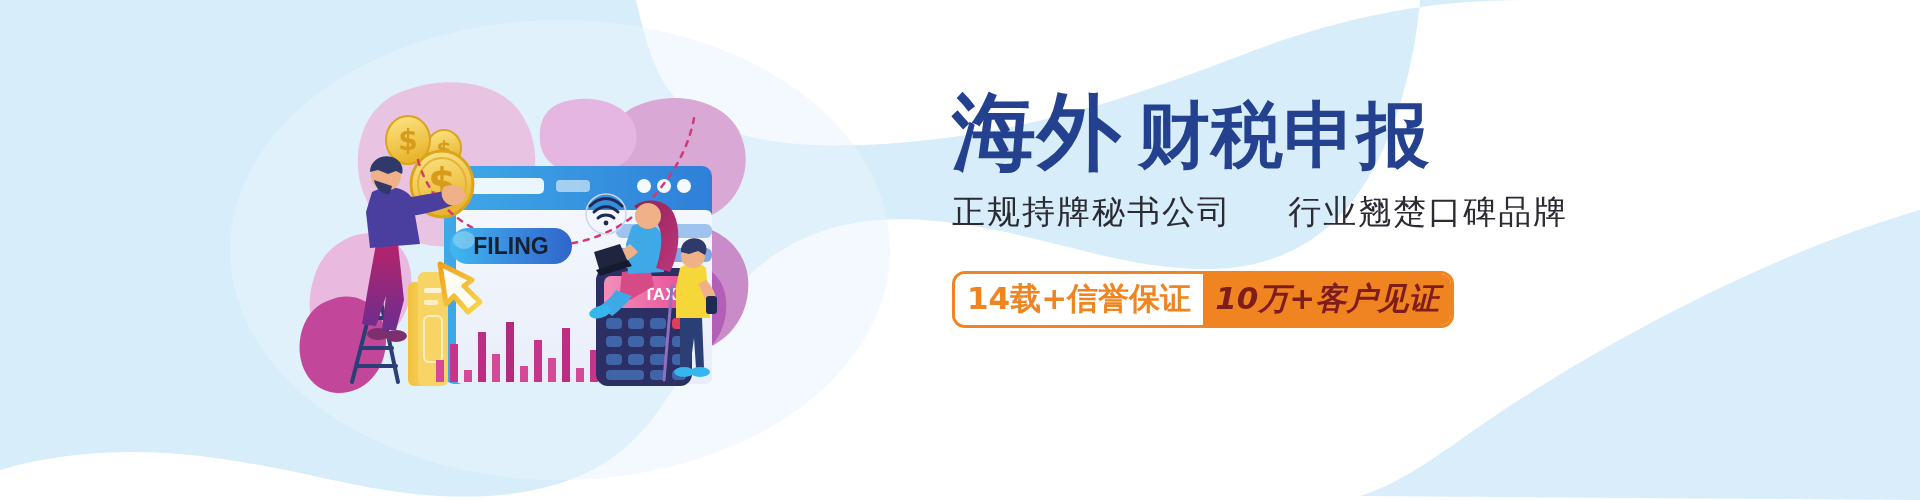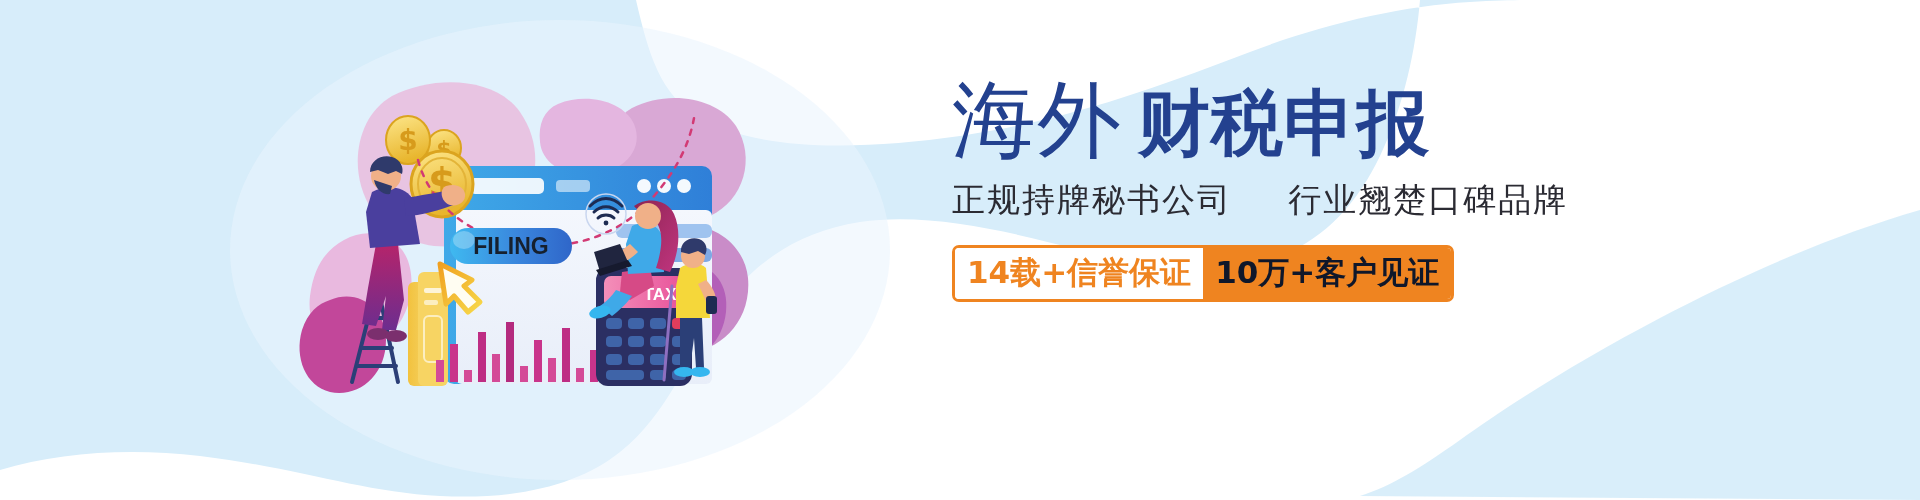--- a/index.html
+++ b/index.html
@@ -38,23 +38,24 @@
   .headline {
     display: flex;
     align-items: flex-end;
     gap: 0px;
     line-height: 1;
     color: #23418f;
     white-space: nowrap;
   }
   .headline .hl-a {
     font-size: 84px;
-    font-weight: 400;
+    font-weight: 700;
     letter-spacing: 1px;
     font-family: "DejaVu Sans", "Liberation Sans", sans-serif;
+    margin-top: 12px;
   }
   .headline .hl-b {
     font-size: 72px;
     font-weight: 700;
     letter-spacing: 1px;
     margin-left: 16px;
     padding-bottom: 3px;
     font-family: "DejaVu Sans", "Liberation Sans", sans-serif;
   }
 
@@ -63,40 +64,40 @@
     font-size: 33px;
     font-weight: 400;
     color: #2b2b33;
     letter-spacing: 2px;
     white-space: nowrap;
     font-family: Liberation Sans, sans-serif;
   }
   .subline .gap { display: inline-block; width: 34px; }
 
   .badges {
-    margin-top: 22px;
+    margin-top: 36px;
     display: flex;
     align-items: stretch;
     width: max-content;
     border: 3px solid #ef8420;
-    border-radius: 7px;
+    border-radius: 13px;
     overflow: hidden;
     background: #ffffff;
   }
   .badge {
     font-size: 31px;
     font-weight: 700;
     letter-spacing: 0px;
     padding: 4px 12px 6px 12px;
     line-height: 1.32;
     white-space: nowrap;
     font-family: "DejaVu Sans", "Liberation Sans", sans-serif;
   }
   .badge--outline { color: #ef8420; background: #ffffff; }
-  .badge--solid   { color: #0f172a; background: #ef8420; }
+  .badge--solid   { color: #7f1d1d; background: #ef8420; font-style: italic; }
 </style>
 </head>
 <body>
 
 <div class="banner">
 
   <div class="bg-layer">
     <svg viewBox="0 0 1920 500" preserveAspectRatio="none" aria-hidden="true">
       <rect x="0" y="0" width="1920" height="500" fill="#d7edfa"></rect>
 

